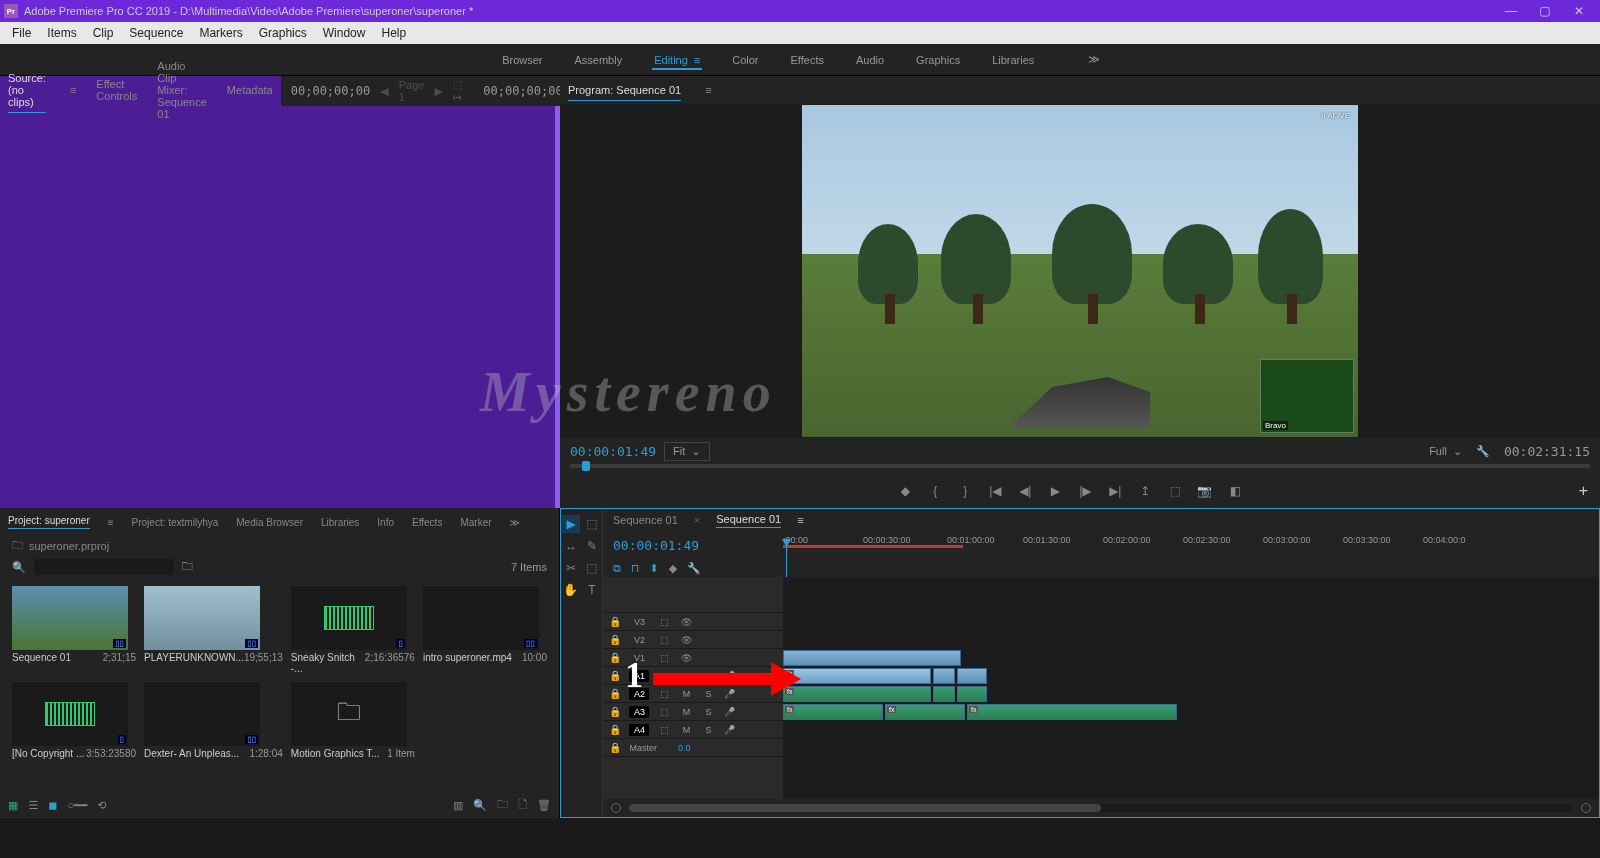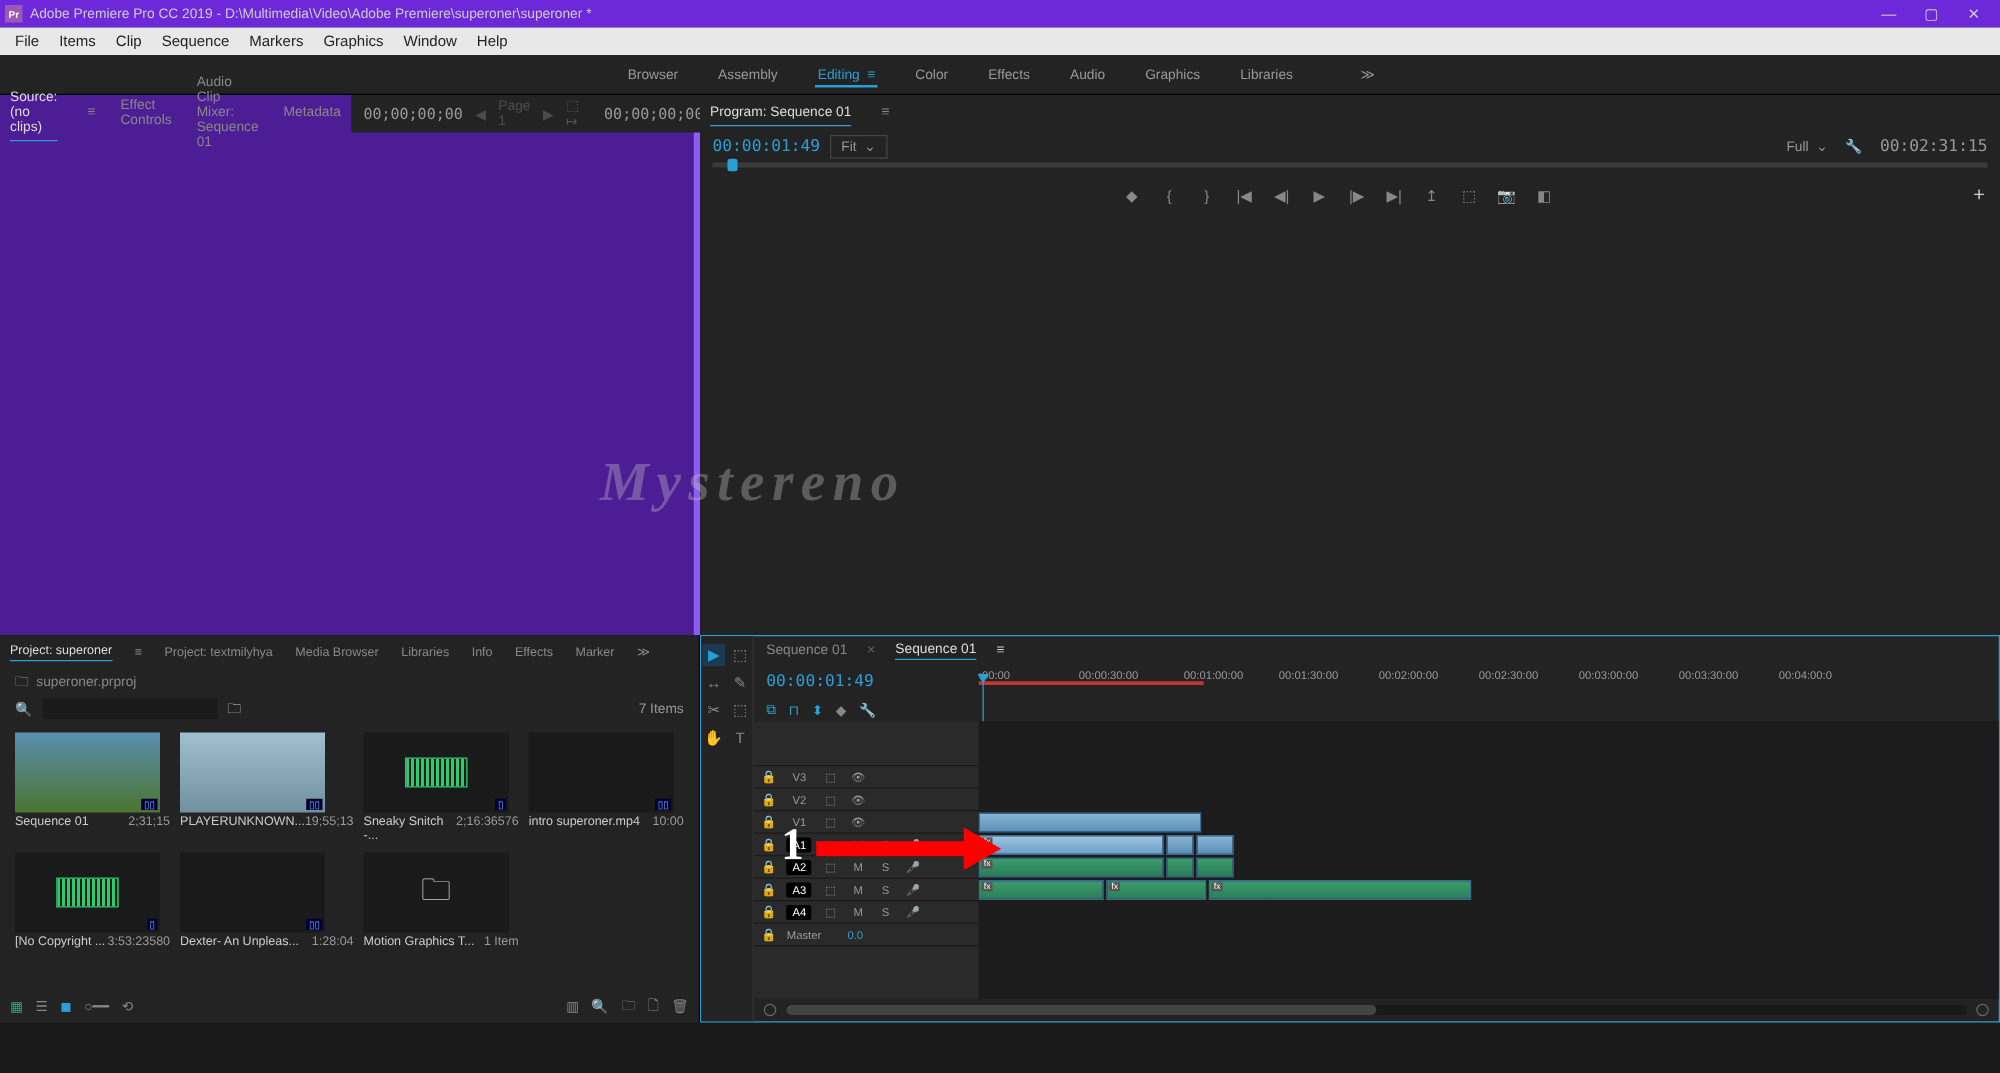--- a/index.html
+++ b/index.html
@@ -98,21 +98,21 @@
 .tltrackbody{flex:1;background:#1c1c1c;position:relative}
 .clip{position:absolute;height:16px;background:#5b8fb9;border:1px solid #3a6a94;font-size:8px;overflow:hidden}
 .clip.v{background:linear-gradient(#8ab5d4,#5b8fb9)}
 .clip.a{background:#2a7d5a;background:linear-gradient(#3a9d6a,#2a7d5a)}
 .clip .fx{background:#555;color:#fff;font-size:7px;padding:0 2px;position:absolute;left:1px;top:1px}
 .arrow-annotation{position:absolute;left:625px;top:660px;pointer-events:none;z-index:100}
 .arrow-annotation .num{color:#fff;font-size:36px;font-weight:bold;font-family:serif;position:absolute;left:0;top:-6px}
 .arrow-annotation .arr{position:absolute;left:28px;top:8px;width:150px;height:20px}
 .arrow-annotation .arr .shaft{position:absolute;left:0;top:5px;width:120px;height:12px;background:red}
 .arrow-annotation .arr .head{position:absolute;left:118px;top:-6px;width:0;height:0;border-left:30px solid red;border-top:17px solid transparent;border-bottom:17px solid transparent}
-.watermark{position:absolute;left:480px;top:360px;font-size:44px;font-style:italic;font-weight:bold;color:rgba(200,200,200,0.35);letter-spacing:6px;font-family:Georgia,serif;z-index:50;pointer-events:none}
+.watermark{position:absolute;left:480px;top:360px;font-size:56px;font-style:italic;font-weight:bold;color:rgba(200,200,200,0.35);letter-spacing:6px;font-family:Georgia,serif;z-index:50;pointer-events:none}
 .tlfoot{height:18px;display:flex;align-items:center;padding:0 8px}
 .tlfoot .scroll{flex:1;height:8px;background:#1a1a1a;position:relative;margin:0 8px}
 .tlfoot .scroll .thumb{position:absolute;left:0;width:50%;height:8px;background:#444;border-radius:4px}
 .tlfoot .circ{width:10px;height:10px;border:1px solid #666;border-radius:50%}
 .statusbar{height:16px;background:#1a1a1a}
 .sourcebody-footer{height:30px;display:flex;align-items:center;padding:0 10px;gap:10px;color:#888;font-size:11px;background:#232323}
 .sourcebody-footer .tc{color:#999;font-family:monospace;font-size:12px}
 .sourcebody-footer .spacer{flex:1}
 .tlside{width:24px;background:#232323;display:flex;flex-direction:column;align-items:center;justify-content:space-between;padding:6px 0}
 .tlside .diamond{width:8px;height:8px;background:#666;transform:rotate(45deg)}
@@ -209,20 +209,36 @@
       <div class="spacer"></div>
       <div class="plus">+</div>
     </div>
   </div>
 
   <div class="rightpanel">
     <div class="paneltabs">
       <span class="ptab active">Program: Sequence 01</span>
       <span class="burger">≡</span>
     </div>
+    <div class="programbody">
+      <div class="programimage">
+        <div class="sky"></div>
+        <div class="grass"></div>
+        <div class="tree t1"></div>
+          <div class="tree t2"></div>
+          <div class="tree t3"></div>
+        <div class="tree t4"></div>
+          <div class="tree t5"></div>
+        <div class="gun"></div>
+        <div class="alive">9 ALIVE</div>
+        <div class="minimap">
+            <div class="label">Bravo</div>
+          </div>
+      </div>
+    </div>
     <div class="programtc">
       <span class="tc">00:00:01:49</span>
       <span class="fit"><span>Fit</span> &nbsp;⌄</span>
       <div class="spacer"></div>
       <span class="full"><span>Full</span> &nbsp;⌄</span>
       <span class="wrench">🔧</span>
       <span class="dur">00:02:31:15</span>
     </div>
     <div class="programruler">
       <div class="bar">

